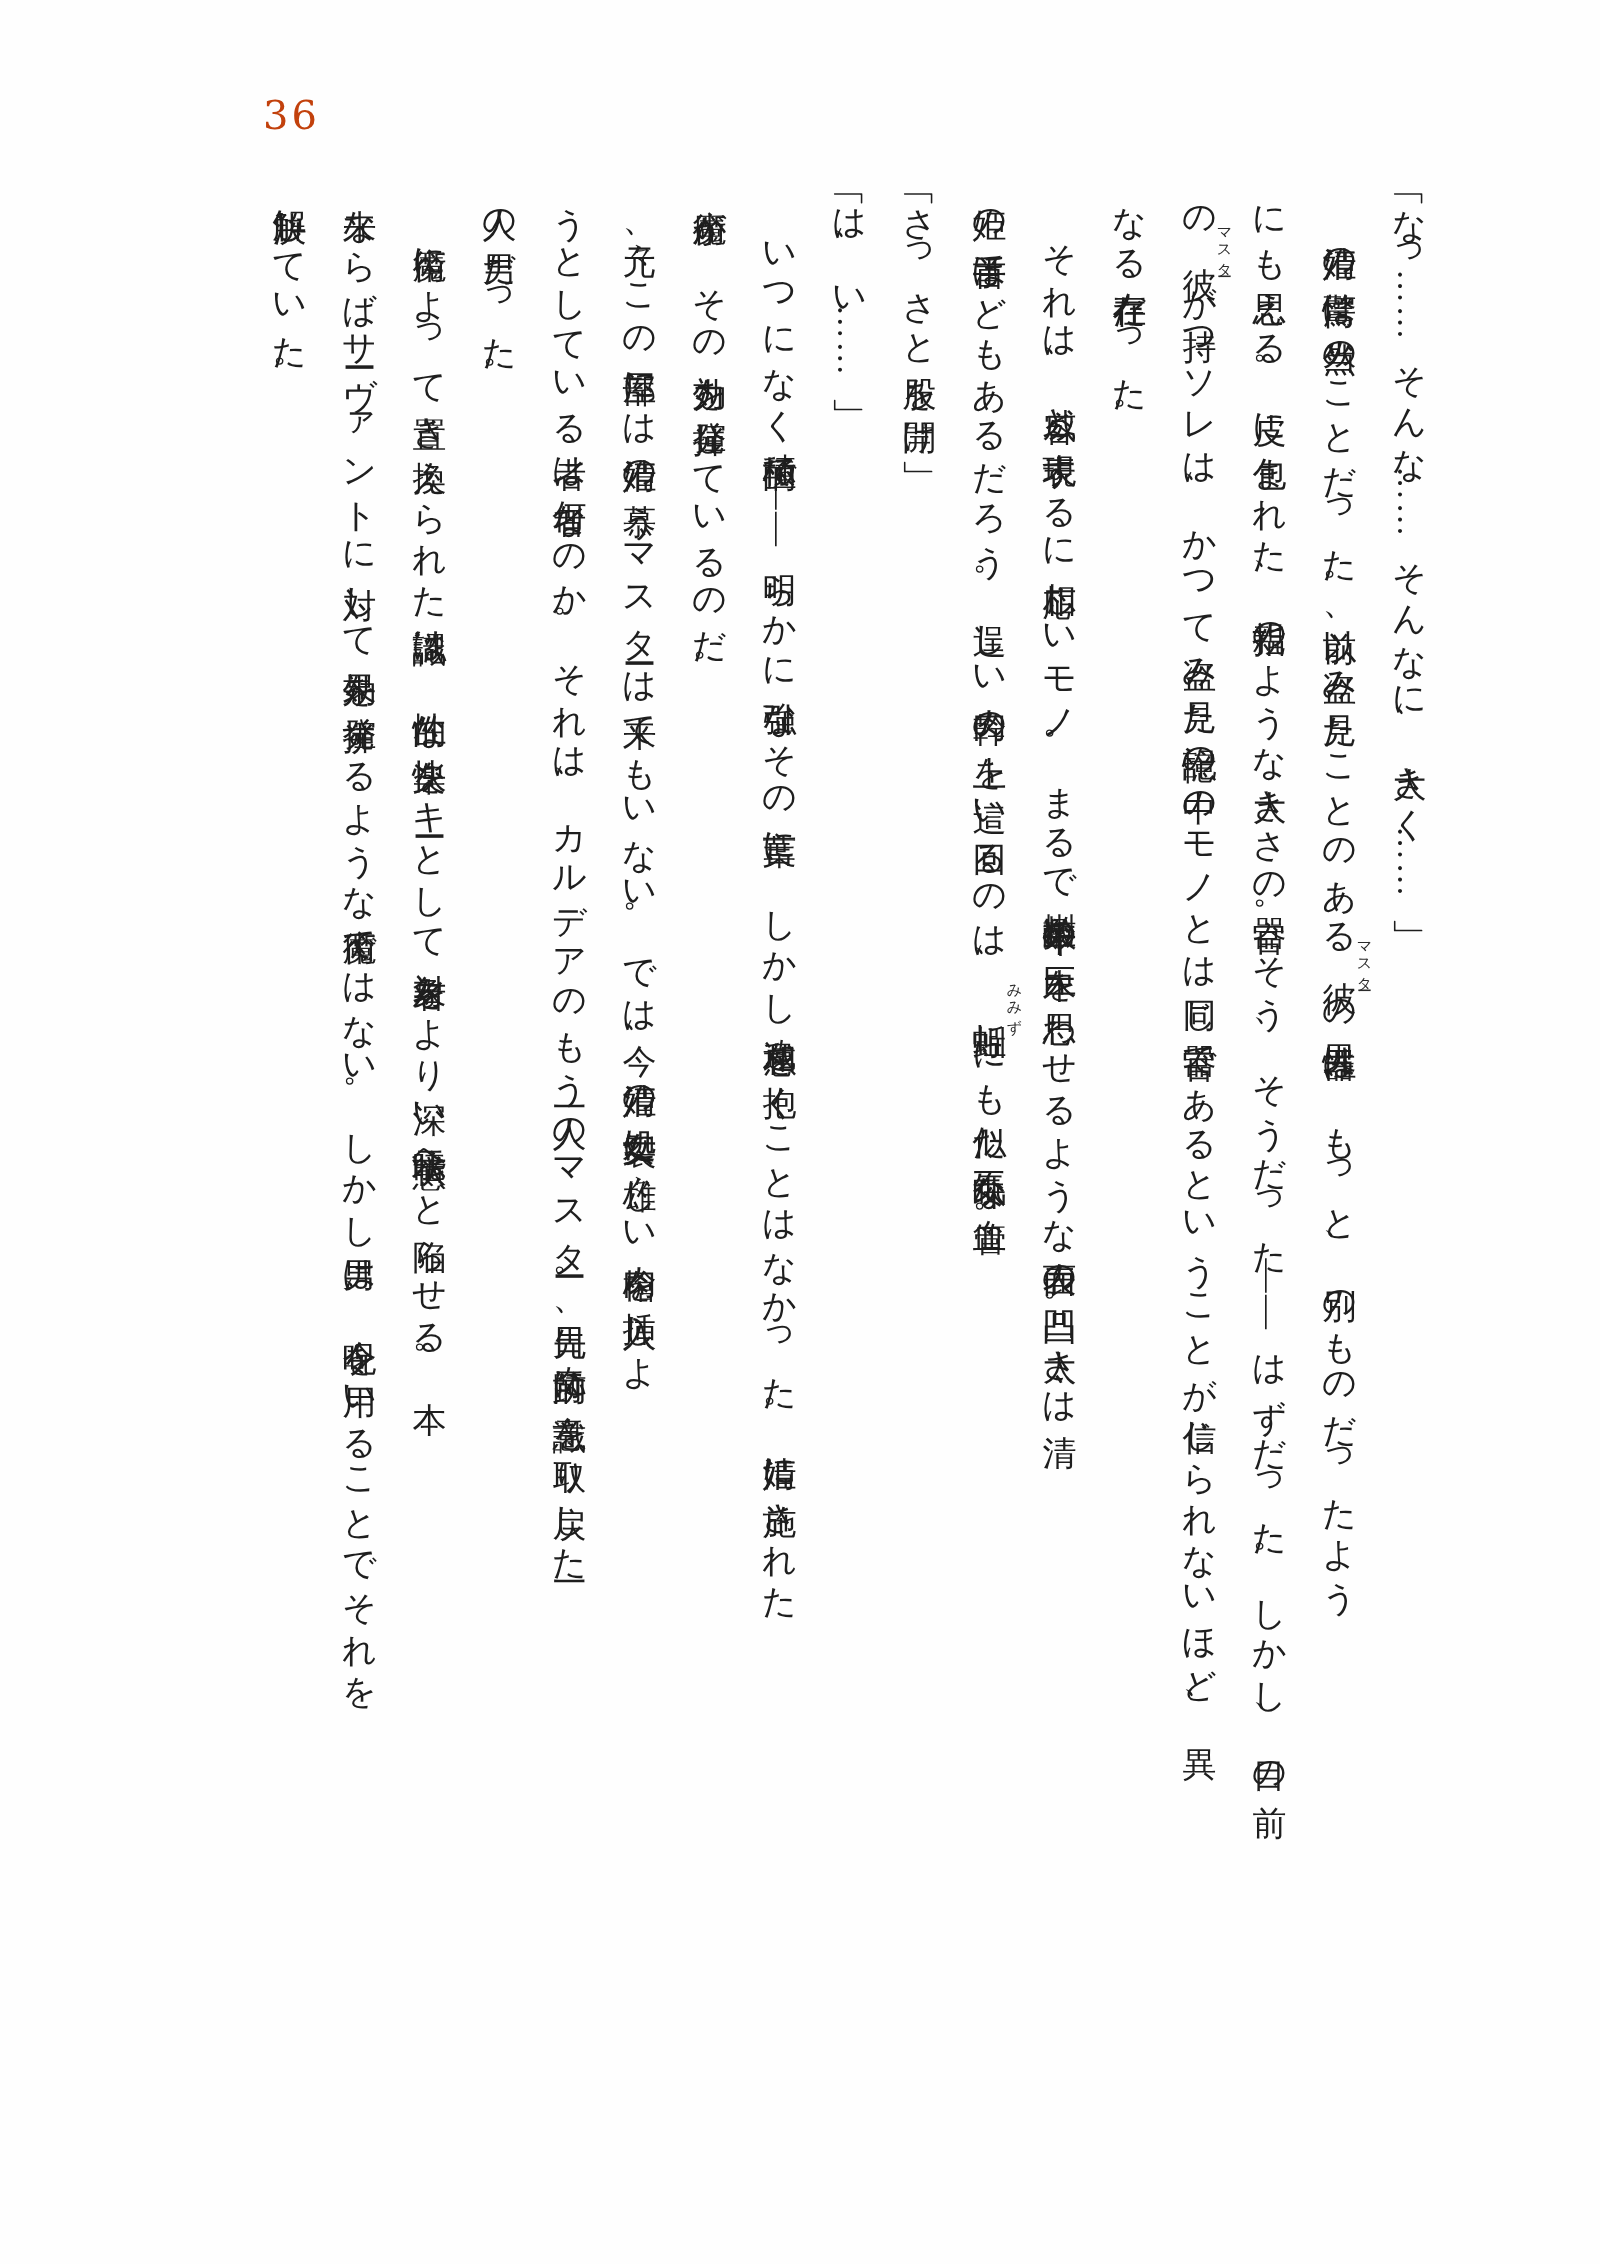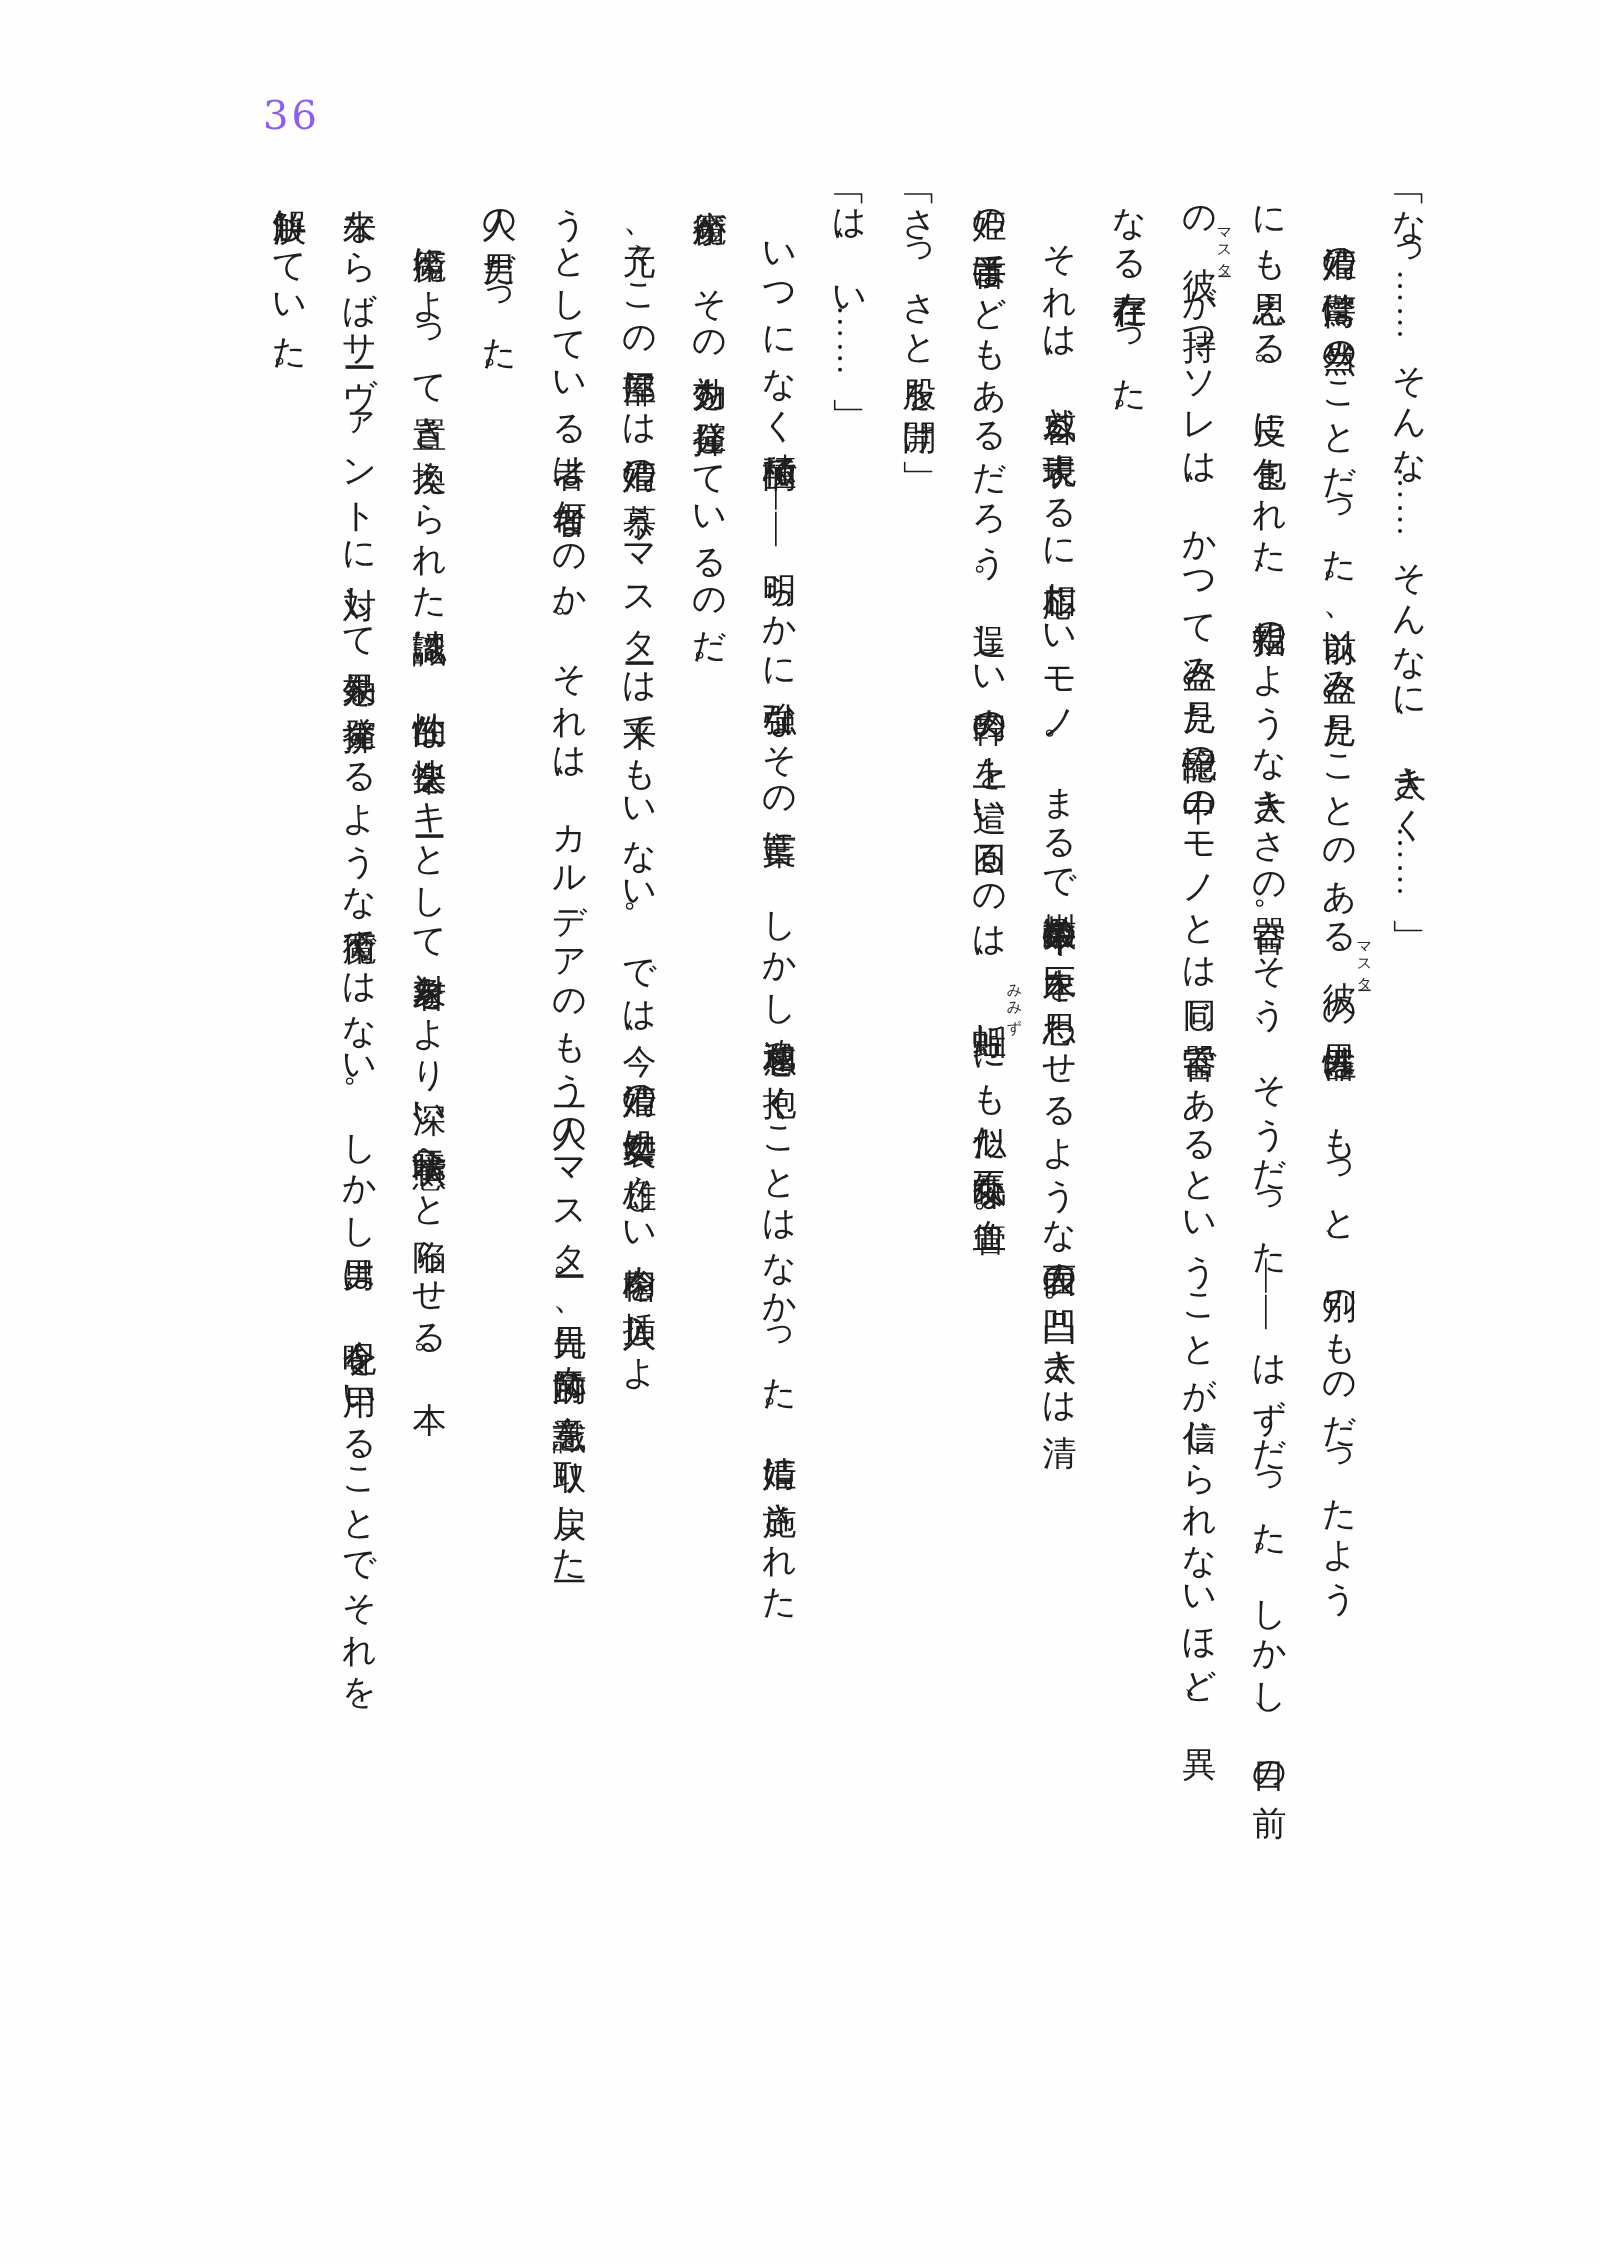--- a/index.html
+++ b/index.html
@@ -13,21 +13,21 @@
     height: 2264px;
     background: #fefefe;
     overflow: hidden;
     font-family: "Liberation Serif", "DejaVu Serif", serif;
   }
   .folio {
     position: absolute;
     left: 263px;
     top: 92px;
     font-size: 40px;
-    color: #8b5cf6;
+    color: #c2410c;
     letter-spacing: 3px;
     font-family: "DejaVu Serif", "Liberation Serif", serif;
   }
   .text-block {
     position: absolute;
     top: 183px;
     right: 156px;
     height: 1800px;
     writing-mode: vertical-rl;
     text-orientation: mixed;

